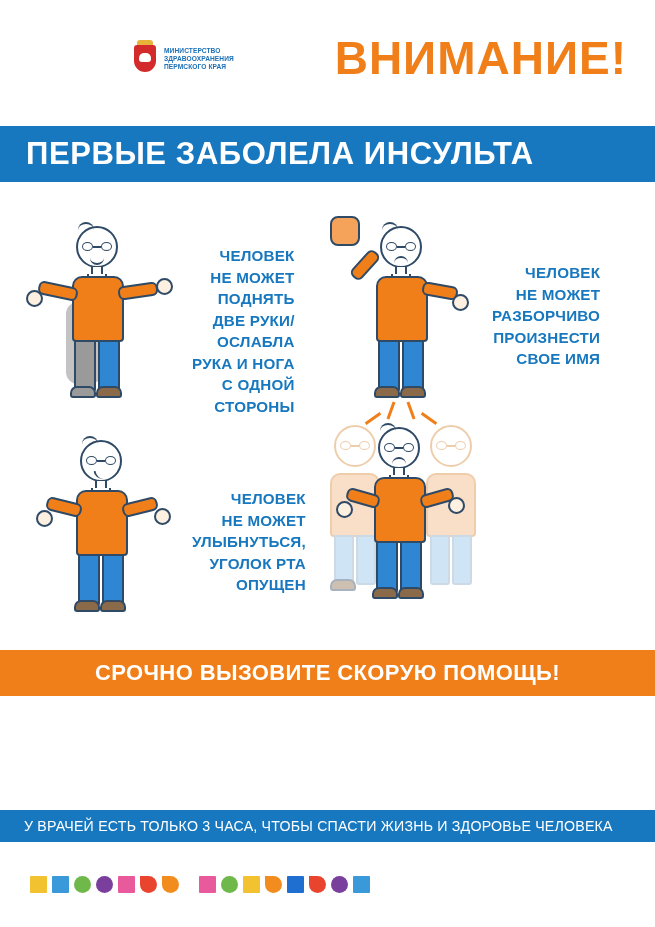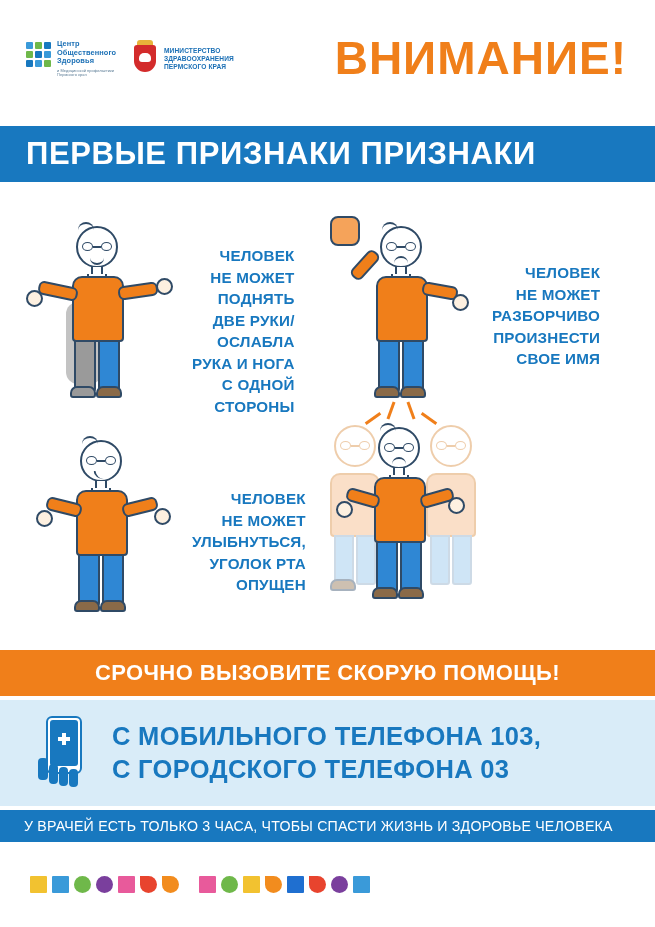--- a/index.html
+++ b/index.html
@@ -407,58 +407,39 @@
     white-space: nowrap;
   }
 </style>
 </head>
 <body>
 
 <div class="poster">
 
   <div class="header">
 
-    <div class="logo-cz">
-      <div class="logo-cz-dots">
-        <i style="background:#3a9ad9"></i>
-          <i style="background:#6fb84a"></i>
-          <i style="background:#1878bf"></i>
-        <i style="background:#6fb84a"></i>
-          <i style="background:#1878bf"></i>
-          <i style="background:#3a9ad9"></i>
-        <i style="background:#1878bf"></i>
-          <i style="background:#3a9ad9"></i>
-          <i style="background:#6fb84a"></i>
-      </div>
-      <div class="logo-cz-text">
-        <div>Центр</div>
-        <div>Общественного</div>
-        <div>Здоровья</div>
-        <div class="logo-cz-sub">и Медицинской профилактики Пермского края</div>
-      </div>
-    </div>
 
     <div class="logo-min">
       <div class="coat">
         <div class="crown"></div>
         <div class="shield"></div>
         <div class="bear"></div>
       </div>
       <div class="logo-min-text">
         <div>МИНИСТЕРСТВО</div>
         <div>ЗДРАВООХРАНЕНИЯ</div>
         <div>ПЕРМСКОГО КРАЯ</div>
       </div>
     </div>
 
     <div class="attention">ВНИМАНИЕ!</div>
   </div>
 
   <div class="titlebar">
-    <span>ПЕРВЫЕ ПРИЗНАКИ ПРИЗНАКИ</span>
+    <span>ПЕРВЫЕ ЗАБОЛЕЛА ИНСУЛЬТА</span>
   </div>
 
   <div class="signs">
 
     <div class="figure" style="left:20px; top:20px; width:170px; height:200px;">
       <div class="gray-shade" style="left:46px; top:92px; width:36px; height:82px;"></div>
       <div class="fig-head" style="left:56px; top:16px;"></div>
       <div class="fig-hair" style="left:58px; top:12px;"></div>
       <div class="glasses" style="left:62px; top:32px;">
           <i class="l"></i>
@@ -599,35 +580,20 @@
         <div class="shoe" style="left:50px; top:182px;"></div>
       </div>
     </div>
 
   </div>
 
   <div class="callbar">
     <span>СРОЧНО ВЫЗОВИТЕ СКОРУЮ ПОМОЩЬ!</span>
   </div>
 
-  <div class="phoneblock">
-    <div class="phone-icon">
-      <div class="phone-body"></div>
-      <div class="phone-screen"></div>
-      <div class="phone-cross"></div>
-      <div class="phone-hand">
-          <i class="f1"></i>
-          <i class="f2"></i>
-          <i class="f3"></i>
-          <i class="f4"></i>
-        </div>
-    </div>
-    <div class="phone-text">С МОБИЛЬНОГО ТЕЛЕФОНА 103,
-С  ГОРОДСКОГО  ТЕЛЕФОНА  03</div>
-  </div>
 
   <div class="footerstrip">
     <span>У ВРАЧЕЙ ЕСТЬ ТОЛЬКО 3 ЧАСА, ЧТОБЫ  СПАСТИ  ЖИЗНЬ И ЗДОРОВЬЕ ЧЕЛОВЕКА</span>
   </div>
 
   <div class="bottombar">
     <div class="swatches left">
       <span class="sw sq" style="background:#f2c230"></span>
       <span class="sw sq" style="background:#3a9ad9"></span>
       <span class="sw ci" style="background:#6fb84a"></span>

